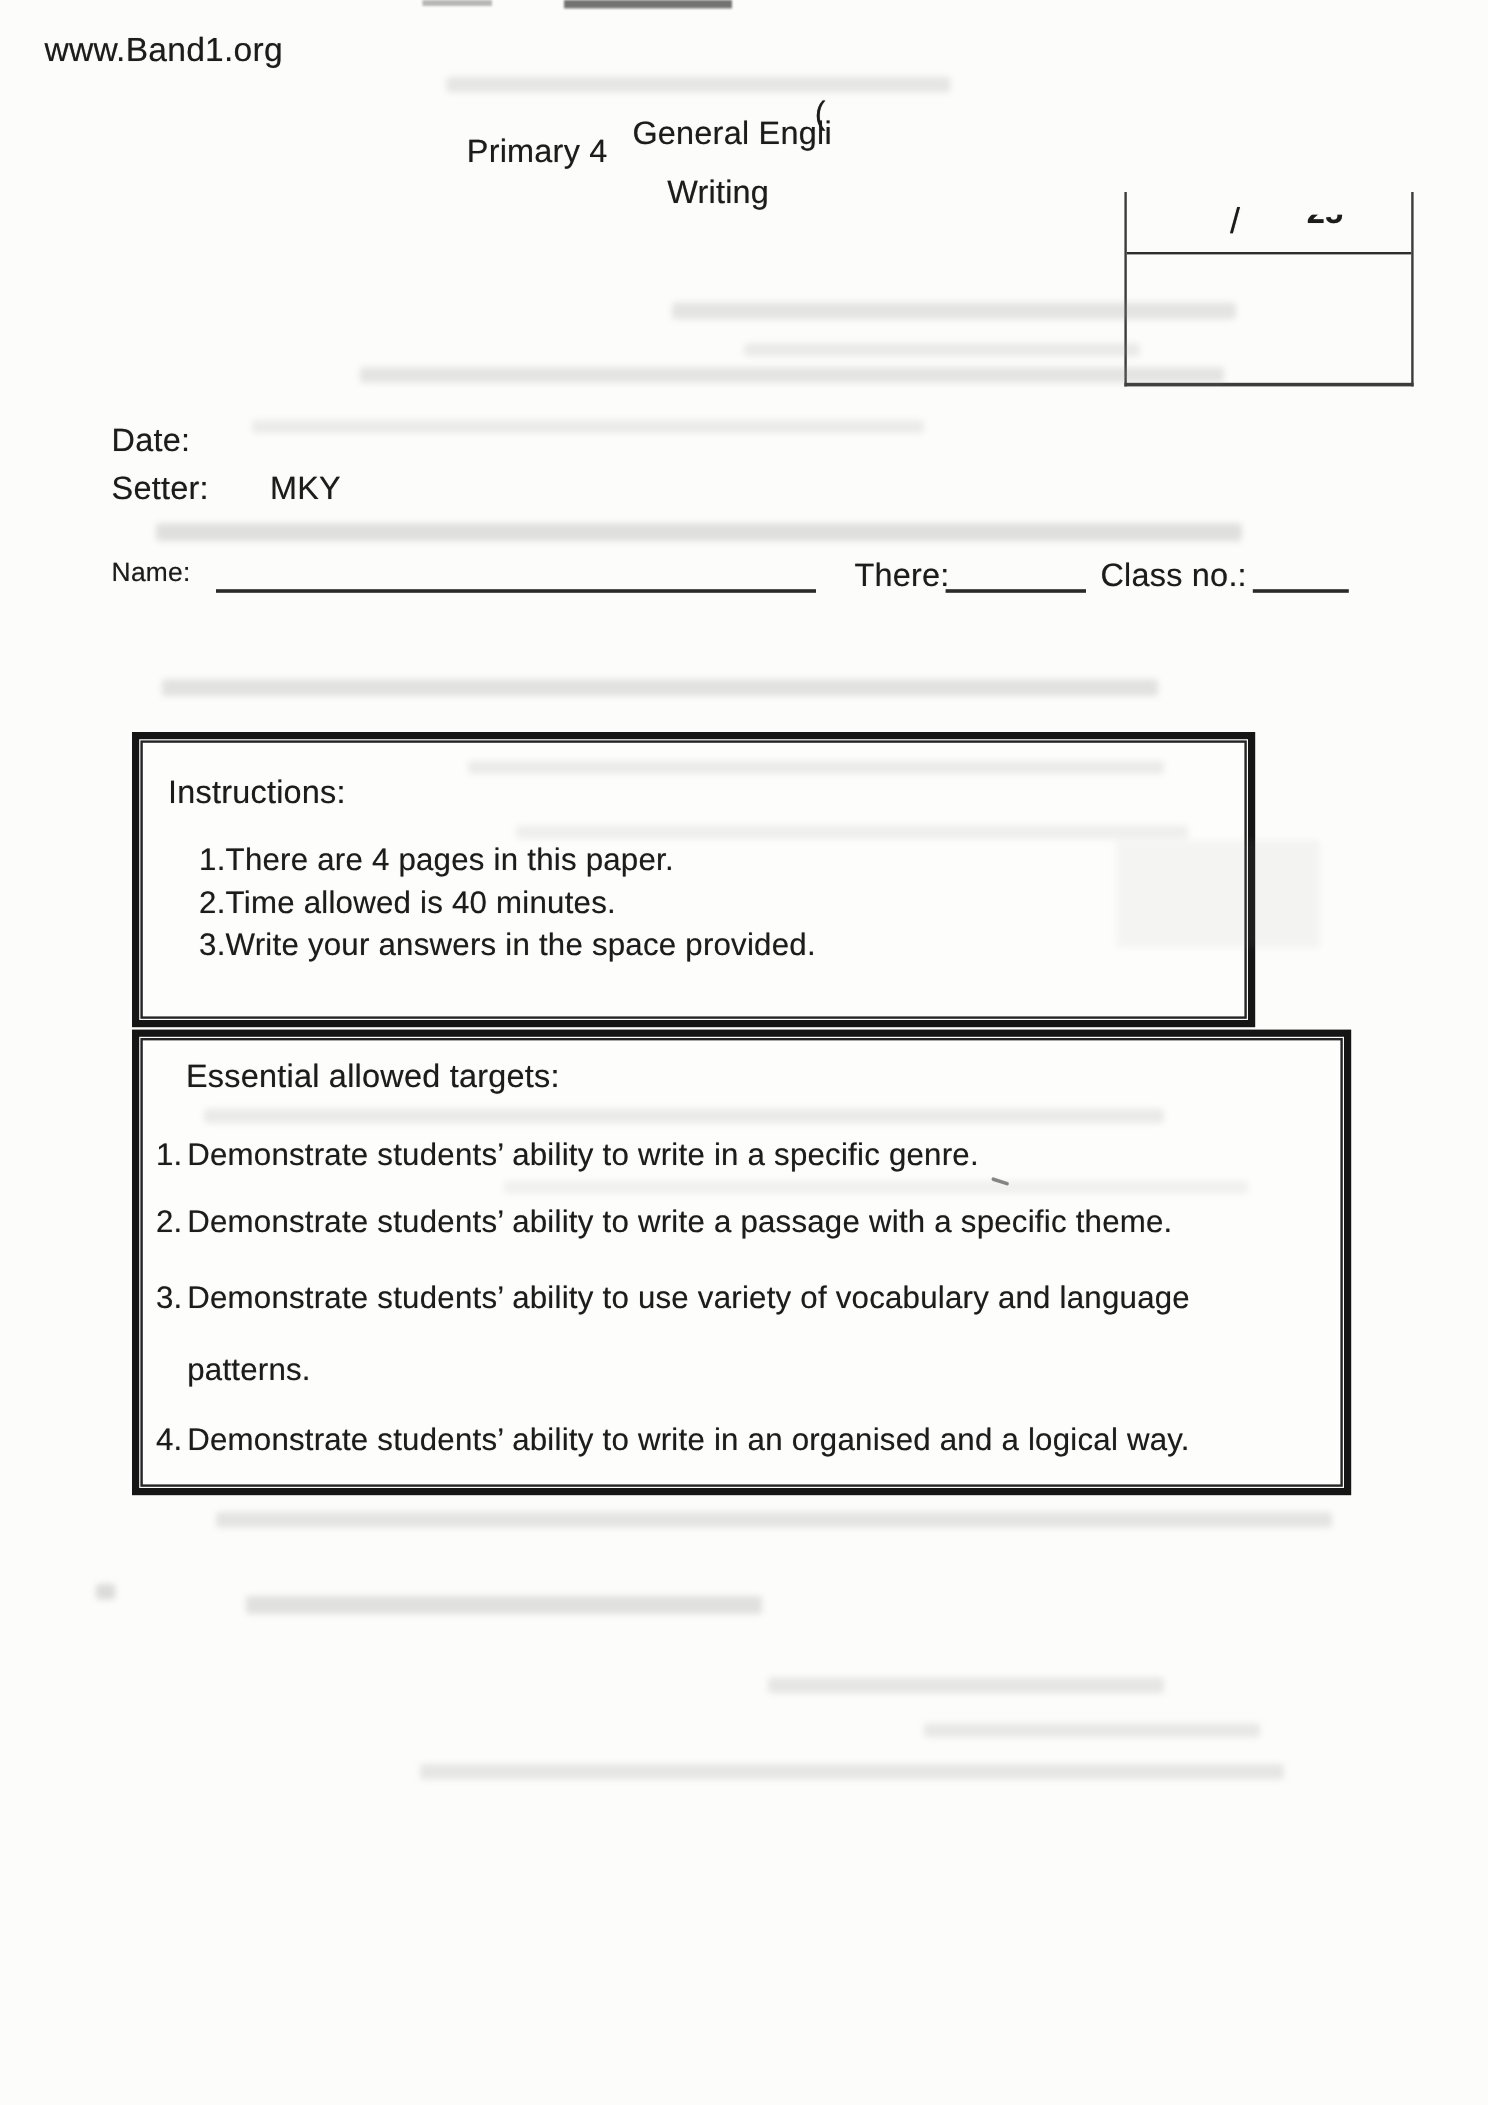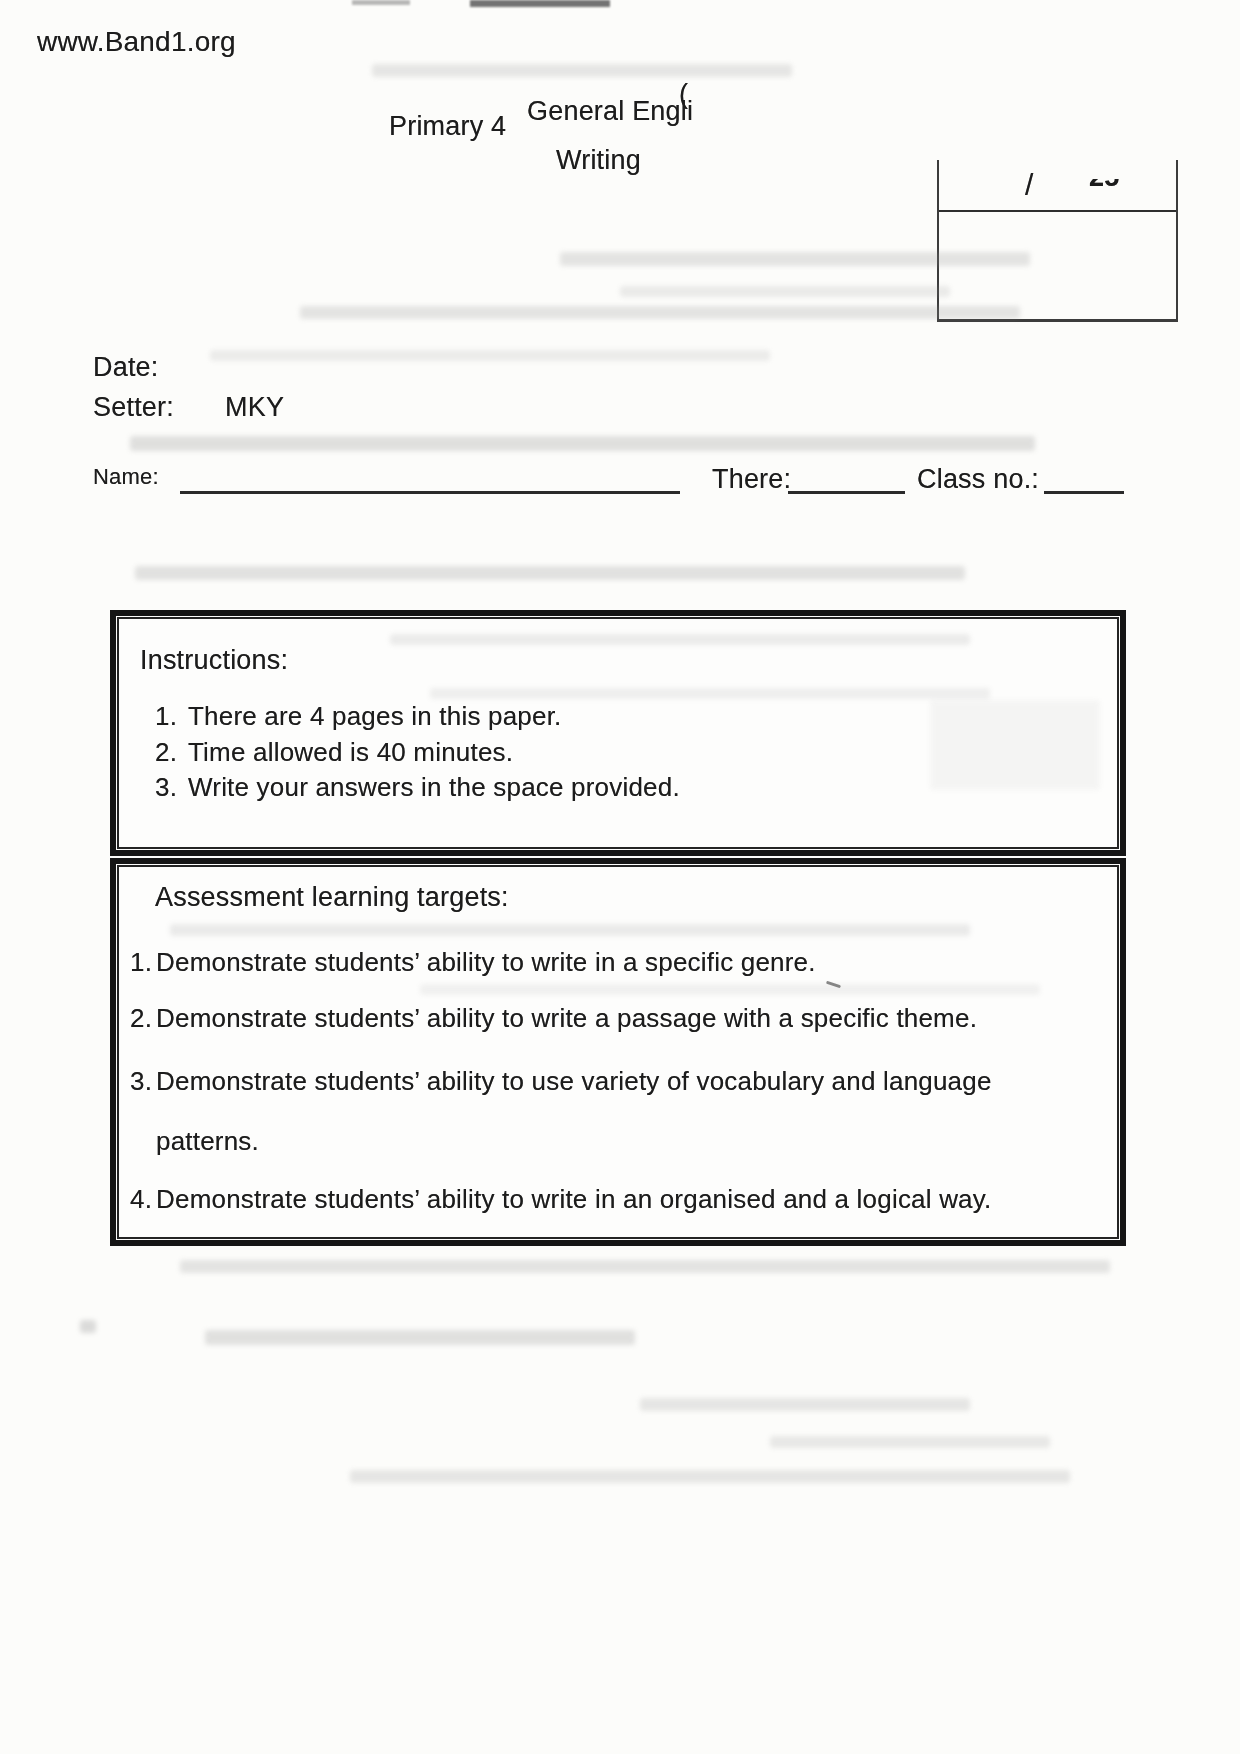--- a/index.html
+++ b/index.html
@@ -61,40 +61,40 @@
   <div class="abs scn" style="left:93px;top:392px;font-size:27px;">Setter:</div>
   <div class="abs scn" style="left:225px;top:392px;font-size:27px;">MKY</div>
 
   <div class="abs scn" style="left:93px;top:464px;font-size:22px;">Name:</div>
   <div class="blank" style="left:180px;top:490px;width:500px;"></div>
   <div class="abs scn" style="left:712px;top:464px;font-size:27px;">There:</div>
   <div class="blank" style="left:788px;top:490px;width:117px;"></div>
   <div class="abs scn" style="left:917px;top:464px;font-size:27px;">Class no.:</div>
   <div class="blank" style="left:1044px;top:490px;width:80px;"></div>
 
-  <div class="dbox" style="left:110px;top:610px;width:1016px;height:246px;">
+  <div class="dbox" style="left:110px;top:610px;width:936px;height:246px;text-align:right;">
     <div class="liner"></div>
     <div class="abs scn" style="left:24px;top:29px;font-size:27px;">Instructions:</div>
     <div class="row scn" style="left:39px;top:85px;font-size:26px;">
       <span class="num" style="width:33px;">1.</span>
       <span>There are 4 pages in this paper.</span>
     </div>
     <div class="row scn" style="left:39px;top:121px;font-size:26px;">
       <span class="num" style="width:33px;">2.</span>
       <span>Time allowed is 40 minutes.</span>
     </div>
     <div class="row scn" style="left:39px;top:156px;font-size:26px;">
       <span class="num" style="width:33px;">3.</span>
       <span>Write your answers in the space provided.</span>
     </div>
   </div>
 
   <div class="dbox" style="left:110px;top:858px;width:1016px;height:388px;">
     <div class="liner"></div>
-    <div class="abs scn" style="left:39px;top:18px;font-size:27px;">Assessment learning targets:</div>
+    <div class="abs scn" style="left:39px;top:18px;font-size:27px;">Essential allowed targets:</div>
     <div class="row scn" style="left:14px;top:83px;font-size:26px;">
       <span class="num" style="width:26px;">1.</span>
       <span>Demonstrate students’ ability to write in a specific genre.</span>
     </div>
     <div class="row scn" style="left:14px;top:139px;font-size:26px;">
       <span class="num" style="width:26px;">2.</span>
       <span>Demonstrate students’ ability to write a passage with a specific theme.</span>
     </div>
     <div class="row scn" style="left:14px;top:202px;font-size:26px;">
       <span class="num" style="width:26px;">3.</span>

